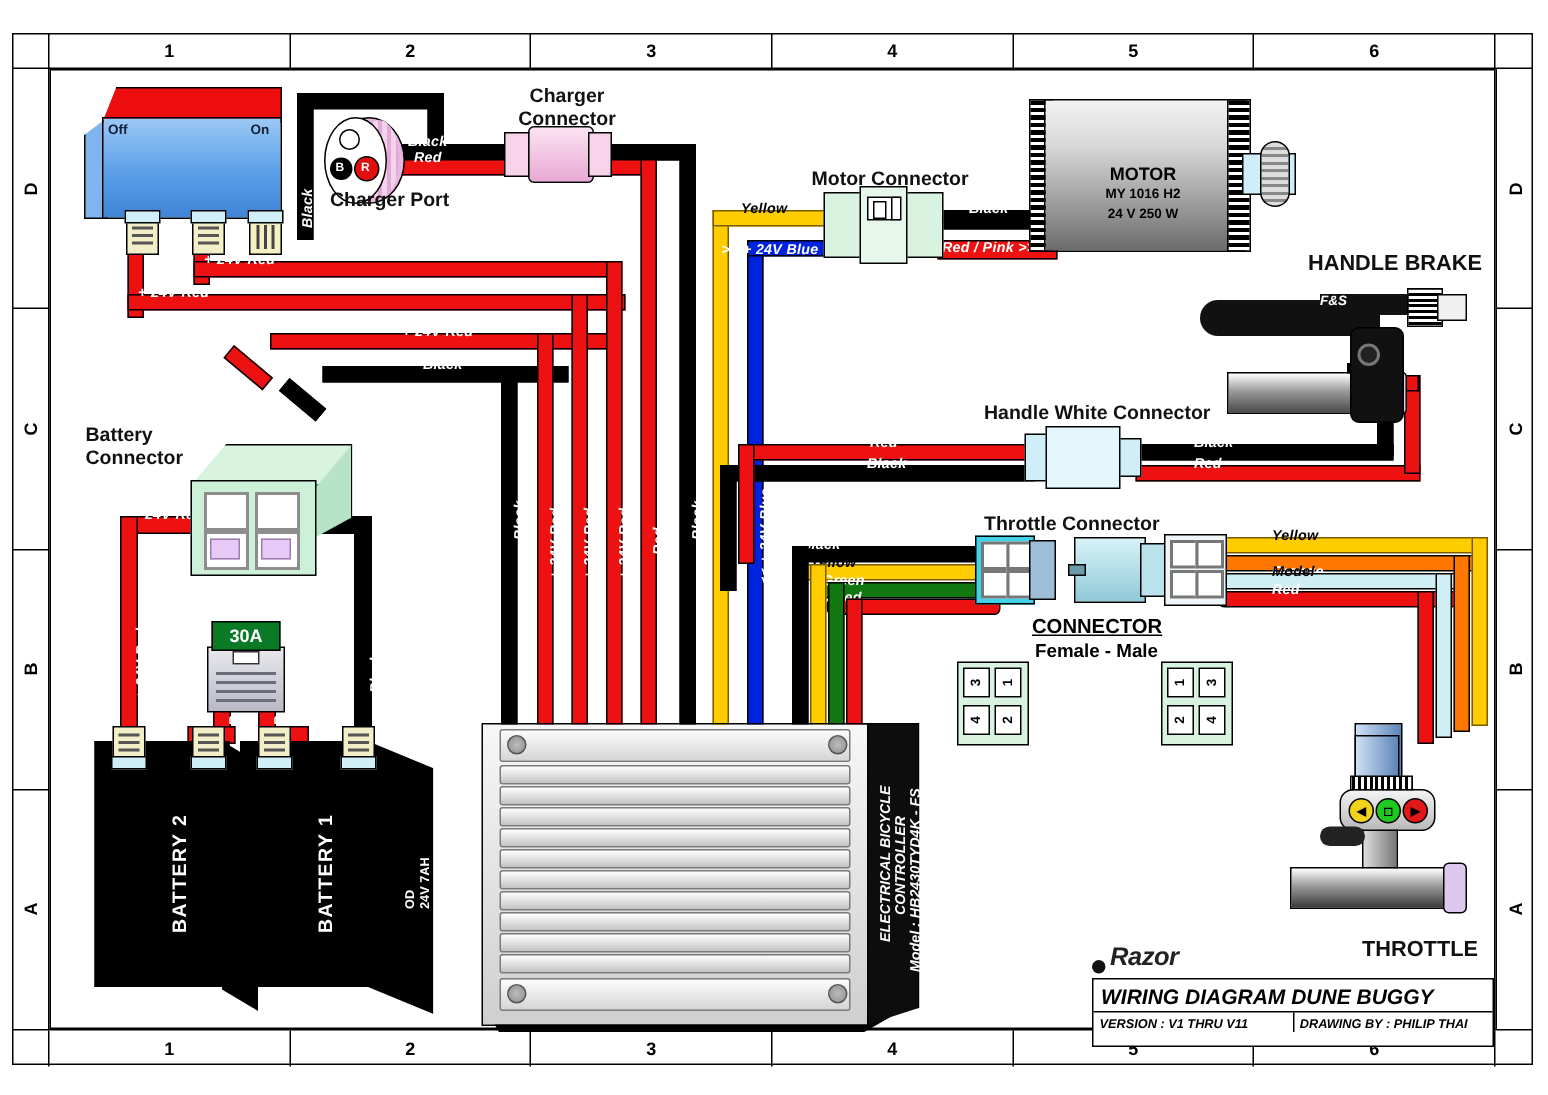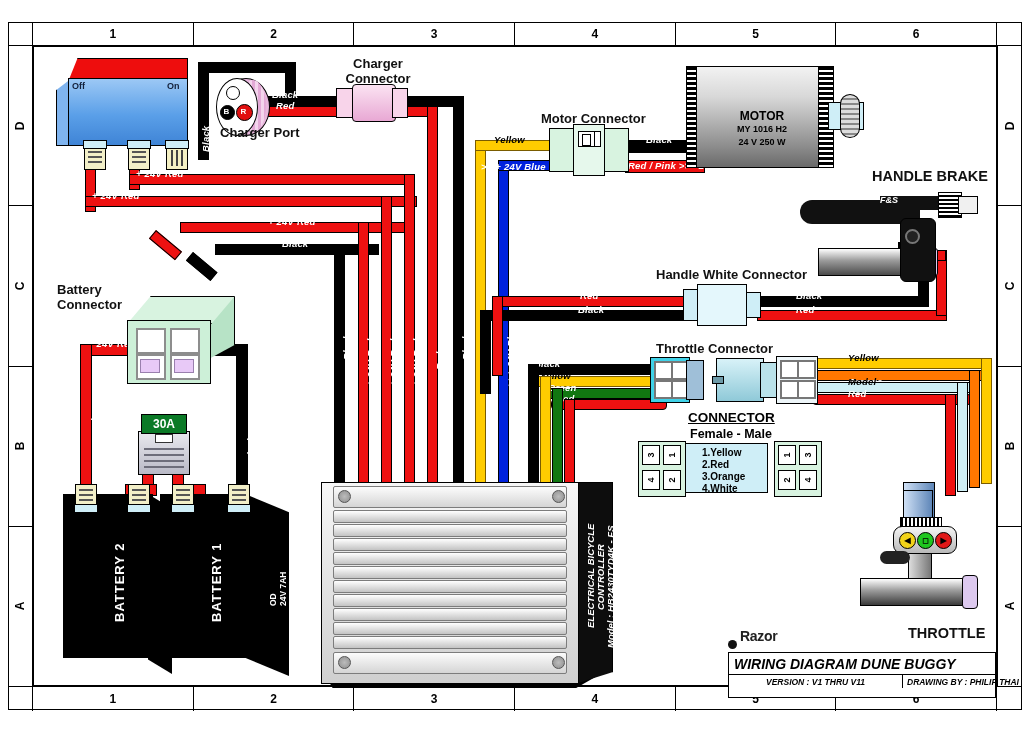--- a/index.html
+++ b/index.html
@@ -139,24 +139,24 @@
   .ctl-side{left:575px;top:482px;width:36px;height:200px;background:#0d0d0d;border:1.5px solid #000;
             clip-path:polygon(0 0,100% -6%,100% 94%,0 100%);}
   .ctl-fin{position:absolute;left:333px;width:232px;height:11px;background:linear-gradient(180deg,#fff,#c3c3c3);border:1px solid #7c7c7c;border-radius:2px;}
   .ctl-cap{position:absolute;left:333px;width:232px;height:20px;background:linear-gradient(180deg,#fcfcfc,#d5d5d5);border:1px solid #7c7c7c;border-radius:2px;}
   .ctl-screw{position:absolute;width:11px;height:11px;border-radius:50%;background:radial-gradient(#bcbcbc,#8e8e8e);border:1.5px solid #555;}
   .ctl-txt{position:absolute;color:#fff;font-size:9.5px;font-weight:bold;font-style:italic;white-space:nowrap;}
   .ctl-dark{left:321px;top:668px;width:290px;height:20px;background:#000;clip-path:polygon(0 0,100% 0,88% 100%,4% 100%);}
   
   .tb{left:728px;top:652px;width:268px;height:46px;border:1.5px solid #000;box-sizing:border-box;background:#fff;}
   .tb-row{display:flex;border-top:1.2px solid #000;}
-  .tb-cell{flex:1;font-size:8.5px;font-style:italic;font-weight:bold;padding:1.5px 4px;box-sizing:border-box;white-space:nowrap;margin-left:33px;}
+  .tb-cell{flex:1;font-size:8.5px;font-style:italic;font-weight:bold;padding:1.5px 4px;box-sizing:border-box;white-space:nowrap;}
   .tb-cell.bl{border-left:1.2px solid #000;}
   .tb-title{font-size:14px;font-style:italic;font-weight:bold;padding:3px 5px 2px;}
-  .razor{left:728px;top:628px;font-size:14px;font-weight:bold;color:#222;letter-spacing:-.3px;}
+  .razor{left:728px;top:628px;font-size:17px;font-weight:bold;font-style:italic;color:#222;letter-spacing:-.3px;}
   .razor-dot{left:728px;top:640px;width:9px;height:9px;border-radius:50%;background:#111;}
 </style>
 </head>
 <body>
 
 <div id="root">
 
   <div class="abs frame-outer"></div>
   <div class="abs frame-inner"></div>
 
@@ -502,33 +502,20 @@
   <div class="abs" style="left:712px;top:376px;width:10px;height:6px;background:#6d9aa8;border:1px solid #000;"></div>
   <div class="abs tc-m2"></div>
   <div class="abs tc-p"></div>
   <div class="abs pinbox" style="left:780px;top:360px;"></div>
   <div class="abs pinbox" style="left:797px;top:360px;"></div>
   <div class="abs pinbox" style="left:780px;top:380px;"></div>
   <div class="abs pinbox" style="left:797px;top:380px;"></div>
 
   <div class="abs legend-title">CONNECTOR</div>
   <div class="abs legend-sub">Female  -  Male</div>
-  <div class="abs legend-box">
-    <div class="legend-col a">
-      <div>1.Black</div>
-      <div>2.Red</div>
-      <div>3.Yellow</div>
-      <div>4.Green</div>
-    </div><div class="legend-col">
-      <div>1.Yellow</div>
-      <div>2.Red</div>
-      <div>3.Orange</div>
-      <div>4.White</div>
-    </div>
-  </div>
   <div class="abs pin-grid" style="left:638px;top:441px;width:46px;height:54px;"></div>
   <div class="abs pin-cell" style="left:642px;top:445px;">
       <span>3</span>
     </div>
   <div class="abs pin-cell" style="left:663px;top:445px;">
       <span>1</span>
     </div>
   <div class="abs pin-cell" style="left:642px;top:470px;">
       <span>4</span>
     </div>

